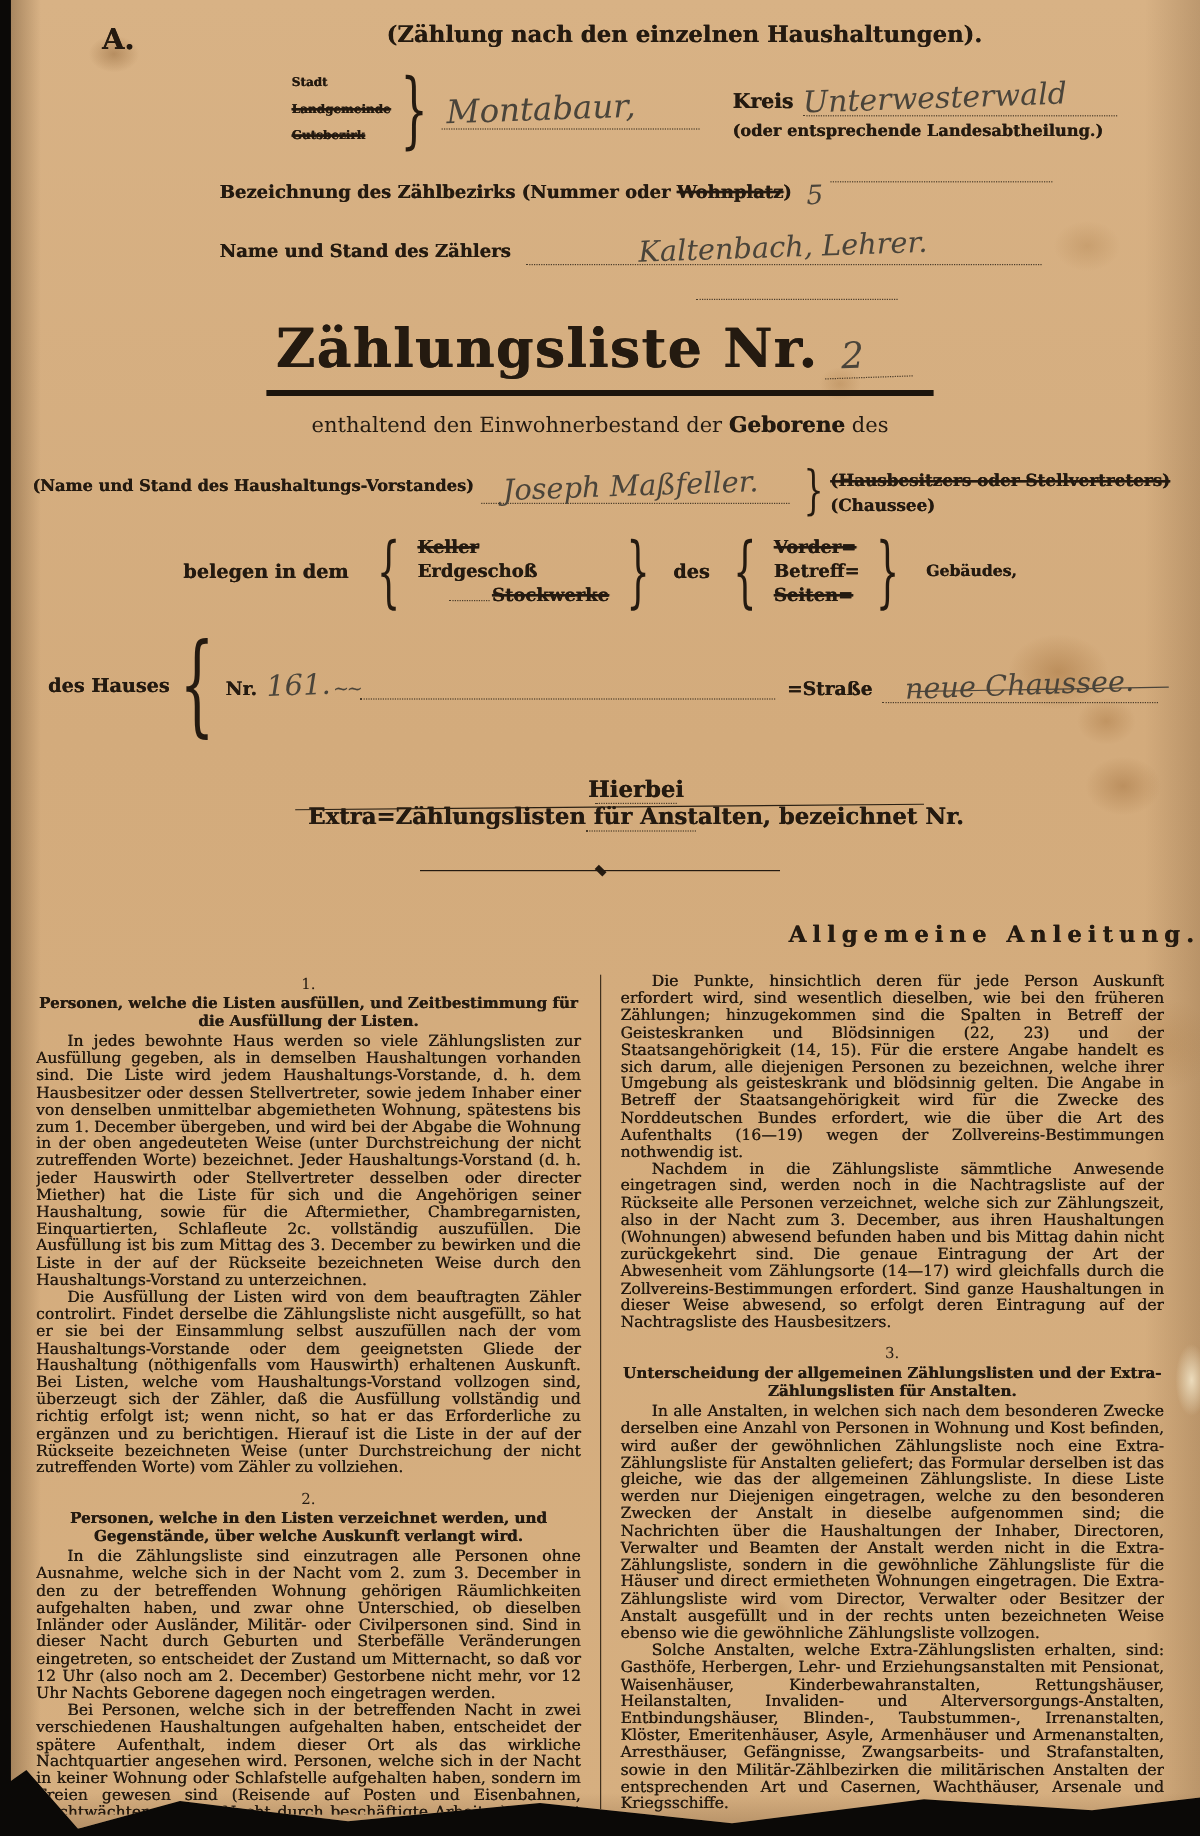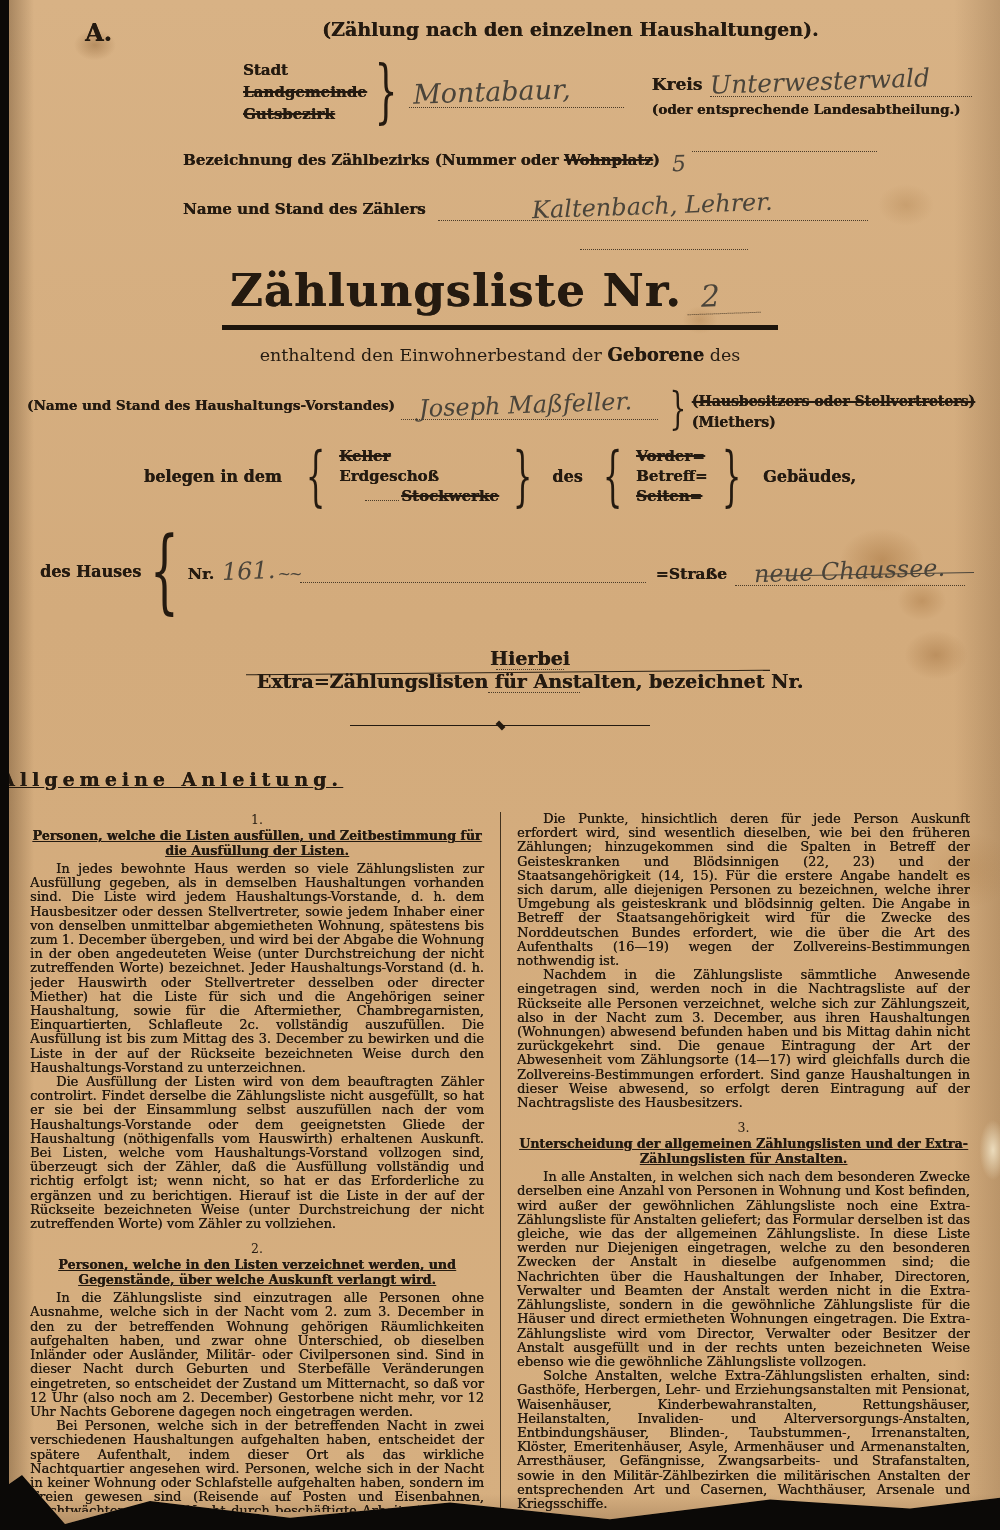--- a/index.html
+++ b/index.html
@@ -45,21 +45,21 @@
   .masthead{font-size:25px;letter-spacing:.5px;}
   .rule-double{margin-top:3px;border-top:4px solid #1d150c;border-bottom:1px solid #1d150c;height:4px;}
 
   
   .row-a{display:flex;margin:18px 0 0 85px;}
   .letter-a{font-size:24px;}
   .form-subtitle{font-size:19px;margin-left:210px;}
 
   
   .locality-row{display:flex;margin:12px 0 0 243px;align-items:center;}
-  .loc-stack{display:flex;flex-direction:column;font-size:15px;line-height:22px;}
+  .loc-stack{display:flex;flex-direction:column;font-size:10px;line-height:22px;}
   .loc-brace{font-size:66px;transform:scale(.55,1.05);margin:0 0 0 -2px;}
   .loc-value{width:215px;border-bottom:1px dotted #4a3b28;margin-left:2px;}
   .loc-value .hw{font-size:27px;margin-left:4px;}
   .kreis-block{margin-left:28px;}
   .kreis-line{display:flex;align-items:baseline;}
   .kreis-label{font-size:17px;}
   .kreis-value{width:262px;border-bottom:1px dotted #4a3b28;margin-left:8px;}
   .kreis-value .hw{font-size:25px;}
   .kreis-note{font-size:13.5px;margin-top:4px;}
 
@@ -88,21 +88,21 @@
   .hh-brace{font-size:44px;transform:scale(.6,1);margin-top:-4px;}
   .hh-options{display:flex;flex-direction:column;font-size:14px;line-height:21px;}
 
   
   .belegen-row{display:flex;justify-content:center;align-items:center;margin-top:12px;}
   .belegen-label{font-size:16px;margin-right:14px;}
   .stack{display:flex;flex-direction:column;font-size:15px;line-height:20px;padding:0 4px;}
   .stack .mini-line{display:inline-block;width:34px;border-bottom:1px dotted #4a3b28;margin-right:2px;}
   .stack-brace{font-size:62px;transform:scale(.5,1.05);}
   .des-label{font-size:16px;margin:0 10px;}
-  .gebaeudes-label{font-size:16px;margin-left:12px;}
+  .gebaeudes-label{font-size:13px;margin-left:12px;}
   .stack .indent2{margin-left:26px;}
 
   
   .house-block{display:flex;margin:18px 35px 0 40px;align-items:center;}
   .house-label{font-size:16px;white-space:nowrap;align-self:center;}
   .house-brace{font-size:92px;transform:scale(.5,1);margin:0 -6px;}
   .house-rows{flex:1;display:flex;flex-direction:column;gap:20px;}
   .house-row{display:flex;align-items:baseline;font-size:15.5px;}
   .house-row .hw{font-size:24px;}
   .hw-nr{margin:0 2px 0 8px;}
@@ -117,28 +117,28 @@
   .extra-fill-1{width:68px;border-bottom:1px dotted #4a3b28;margin:0 8px;}
   .extra-fill-2{width:92px;border-bottom:1px dotted #4a3b28;margin-left:8px;}
   .extra-row::after{content:"";position:absolute;left:-4px;right:40px;top:54%;border-top:1.6px solid #2a2014;transform:rotate(-.5deg);}
 
   
   .divider{display:flex;align-items:center;width:300px;margin:28px auto 0;}
   .divider .line{flex:1;border-top:1.4px solid #241a10;}
   .divider .diamond{width:9px;height:9px;background:#241a10;transform:rotate(45deg) scaleY(.55);margin:0 -2px;}
 
   
-  .instructions-title{text-align:left;font-size:19px;letter-spacing:5px;margin-top:38px;text-decoration:underline;}
+  .instructions-title{text-align:right;font-size:19px;letter-spacing:5px;margin-top:38px;}
   .columns{display:flex;width:940px;margin:22px auto 0;height:700px;overflow:hidden;}
   .col{width:470px;box-sizing:border-box;}
   .col-left{padding-right:16px;}
   .col-right{border-left:1.5px solid #41311d;padding-left:16px;}
   .sec-number{text-align:center;font-size:12.5px;margin:10px 0 2px;font-weight:normal;}
   .sec-number.first{margin-top:0;}
-  .sec-heading{text-align:center;font-size:12.6px;line-height:14.5px;margin:2px 0 4px;text-decoration:underline;}
+  .sec-heading{text-align:center;font-size:12.6px;line-height:14.5px;margin:2px 0 4px;}
   .col p{font-size:13px;line-height:14.2px;text-align:justify;text-indent:26px;margin:0;text-shadow:.25px 0 0 currentColor;}
 </style>
 </head>
 <body>
 
 <div class="stage">
   <div class="paper">
 
 
     <div class="row-a">
@@ -190,21 +190,21 @@
     <div class="list-subtitle"><span>enthaltend den Einwohnerbestand der </span><span class="print">Geborene</span><span> des</span></div>
 
     <div class="householder-row">
       <span class="householder-label print">(Name und Stand des Haushaltungs-Vorstandes)</span>
       <div class="householder-fill">
         <span class="hw">Joseph Maßfeller.</span>
       </div>
       <span class="brace hh-brace">}</span>
       <div class="hh-options print">
         <span class="struck">(Hausbesitzers oder Stellvertreters)</span>
-        <span>(Miethers)</span>
+        <span>(Chaussee)</span>
       </div>
     </div>
 
     <div class="belegen-row">
       <span class="belegen-label print">belegen in dem</span>
       <span class="brace stack-brace">{</span>
       <div class="stack print">
         <span class="struck">Keller</span>
         <span>Erdgeschoß</span>
         <span class="struck indent2"><i class="mini-line"></i><span>Stockwerke</span></span>

